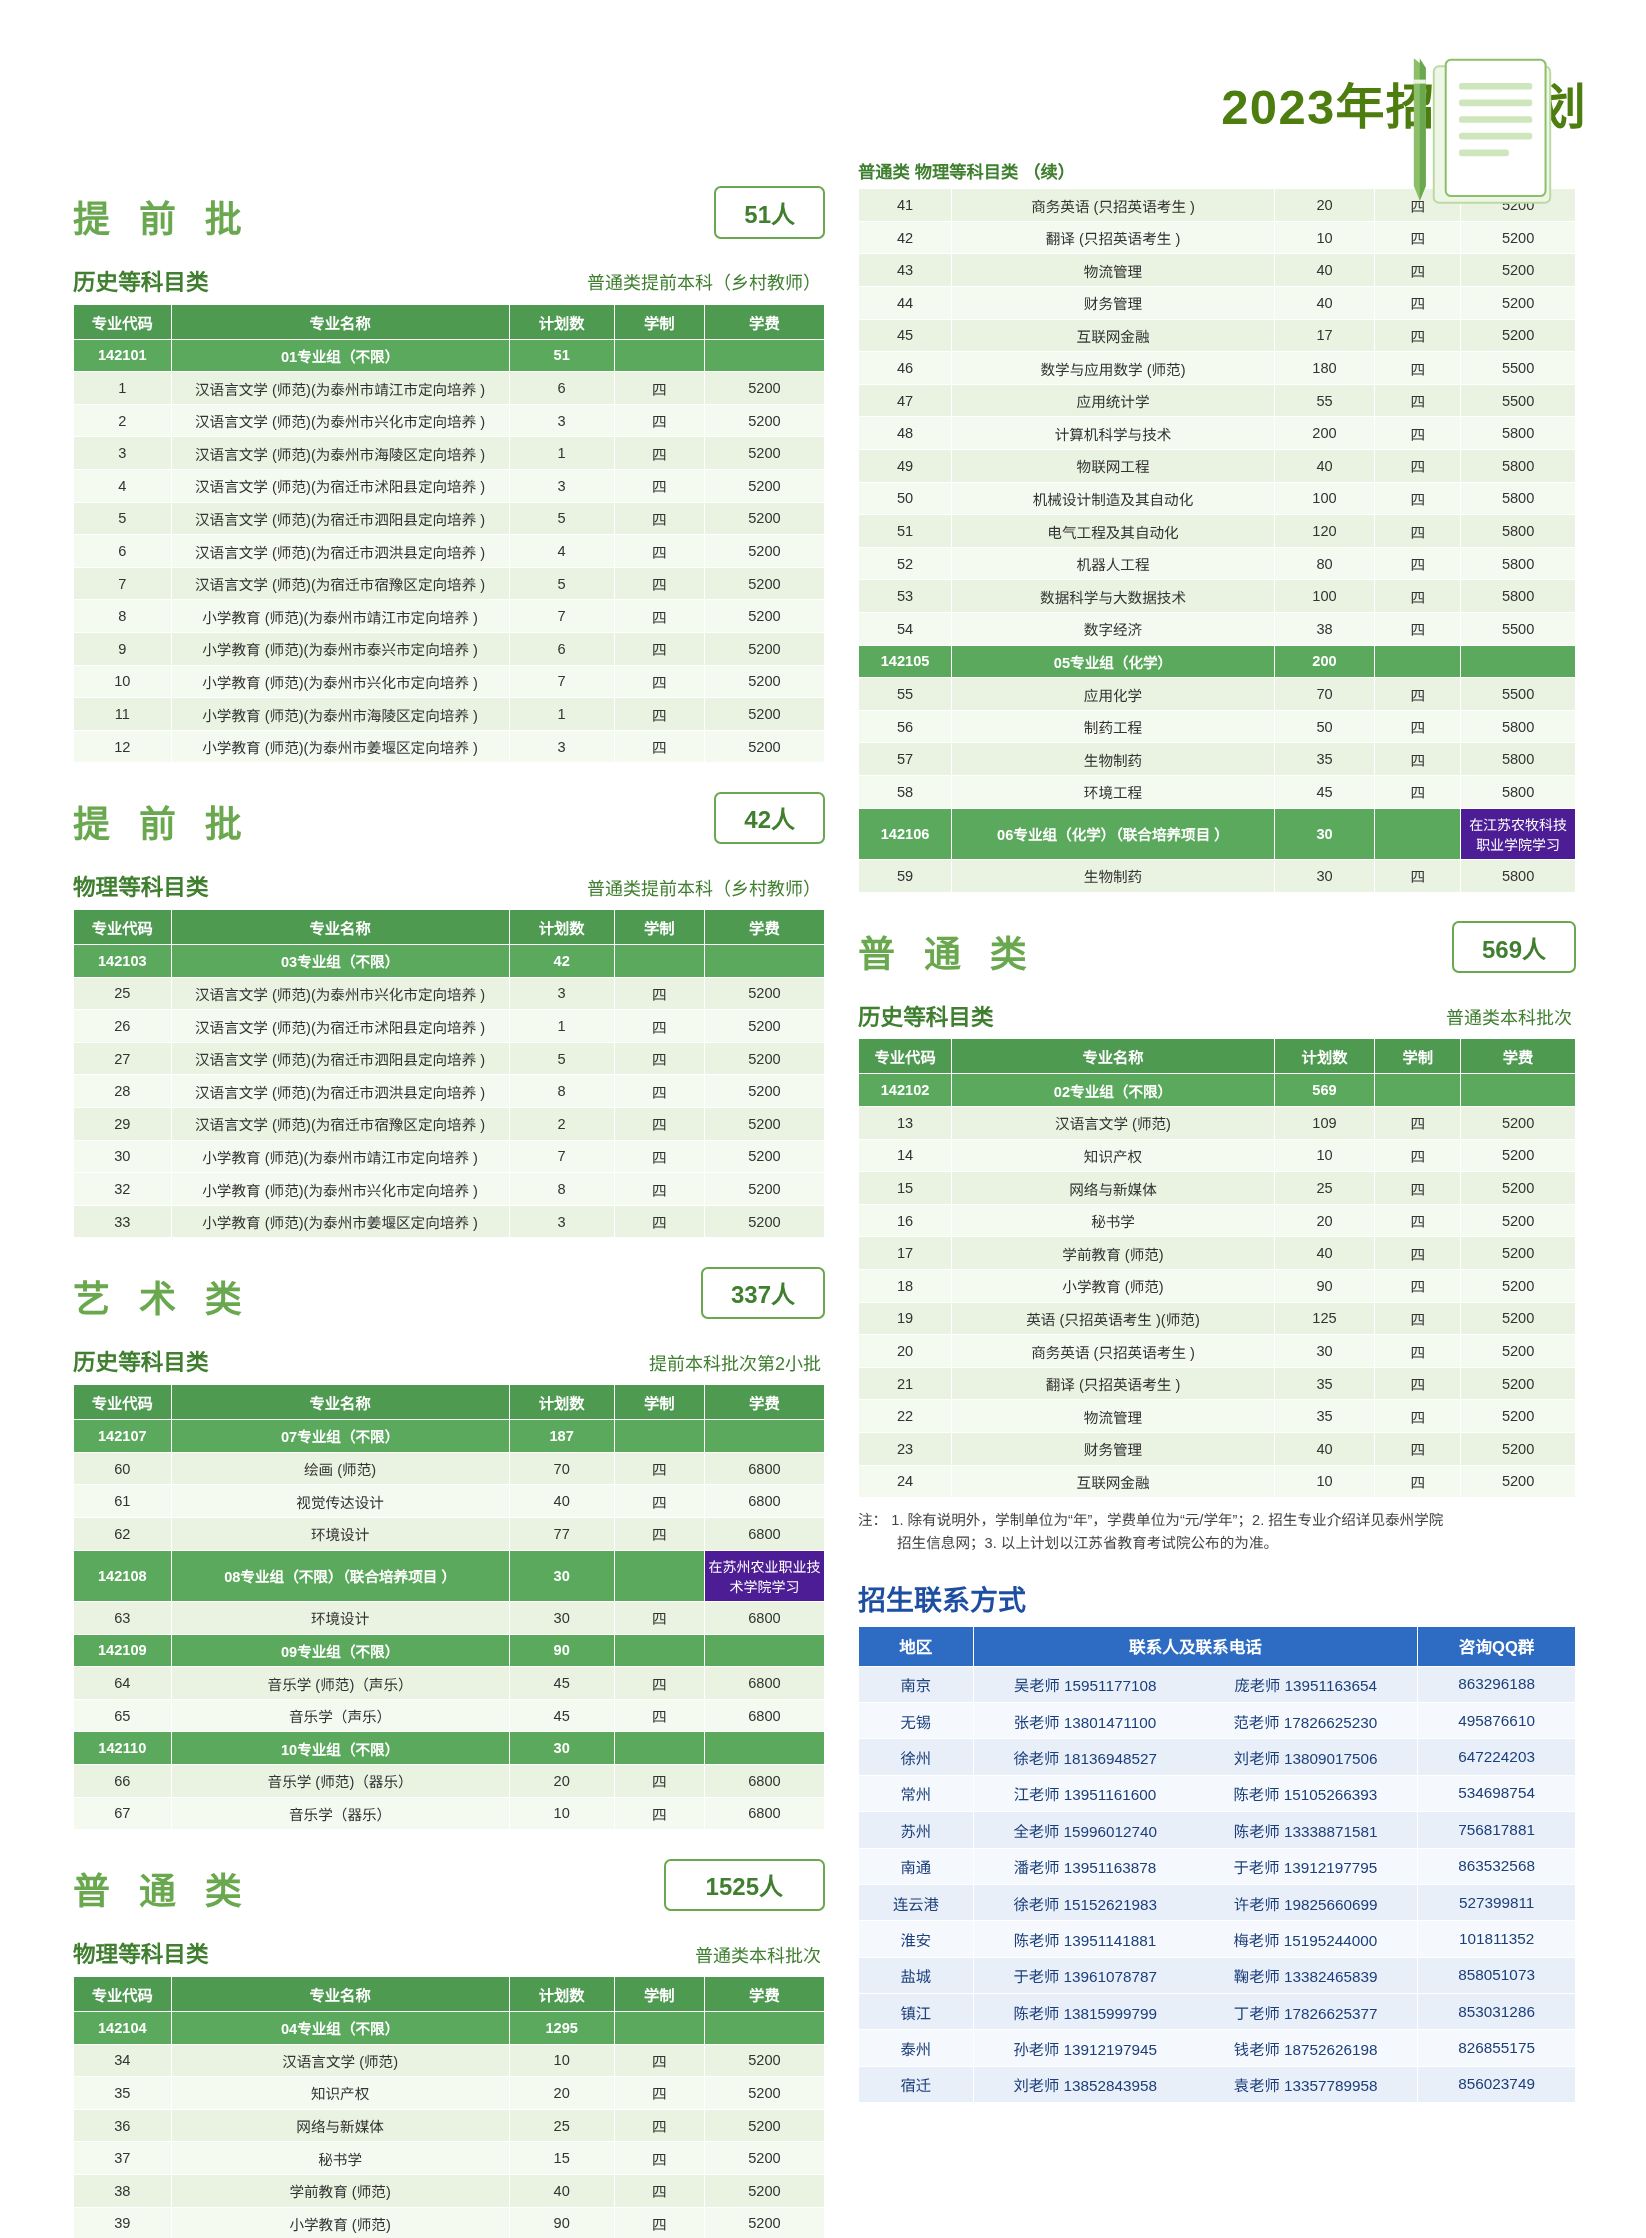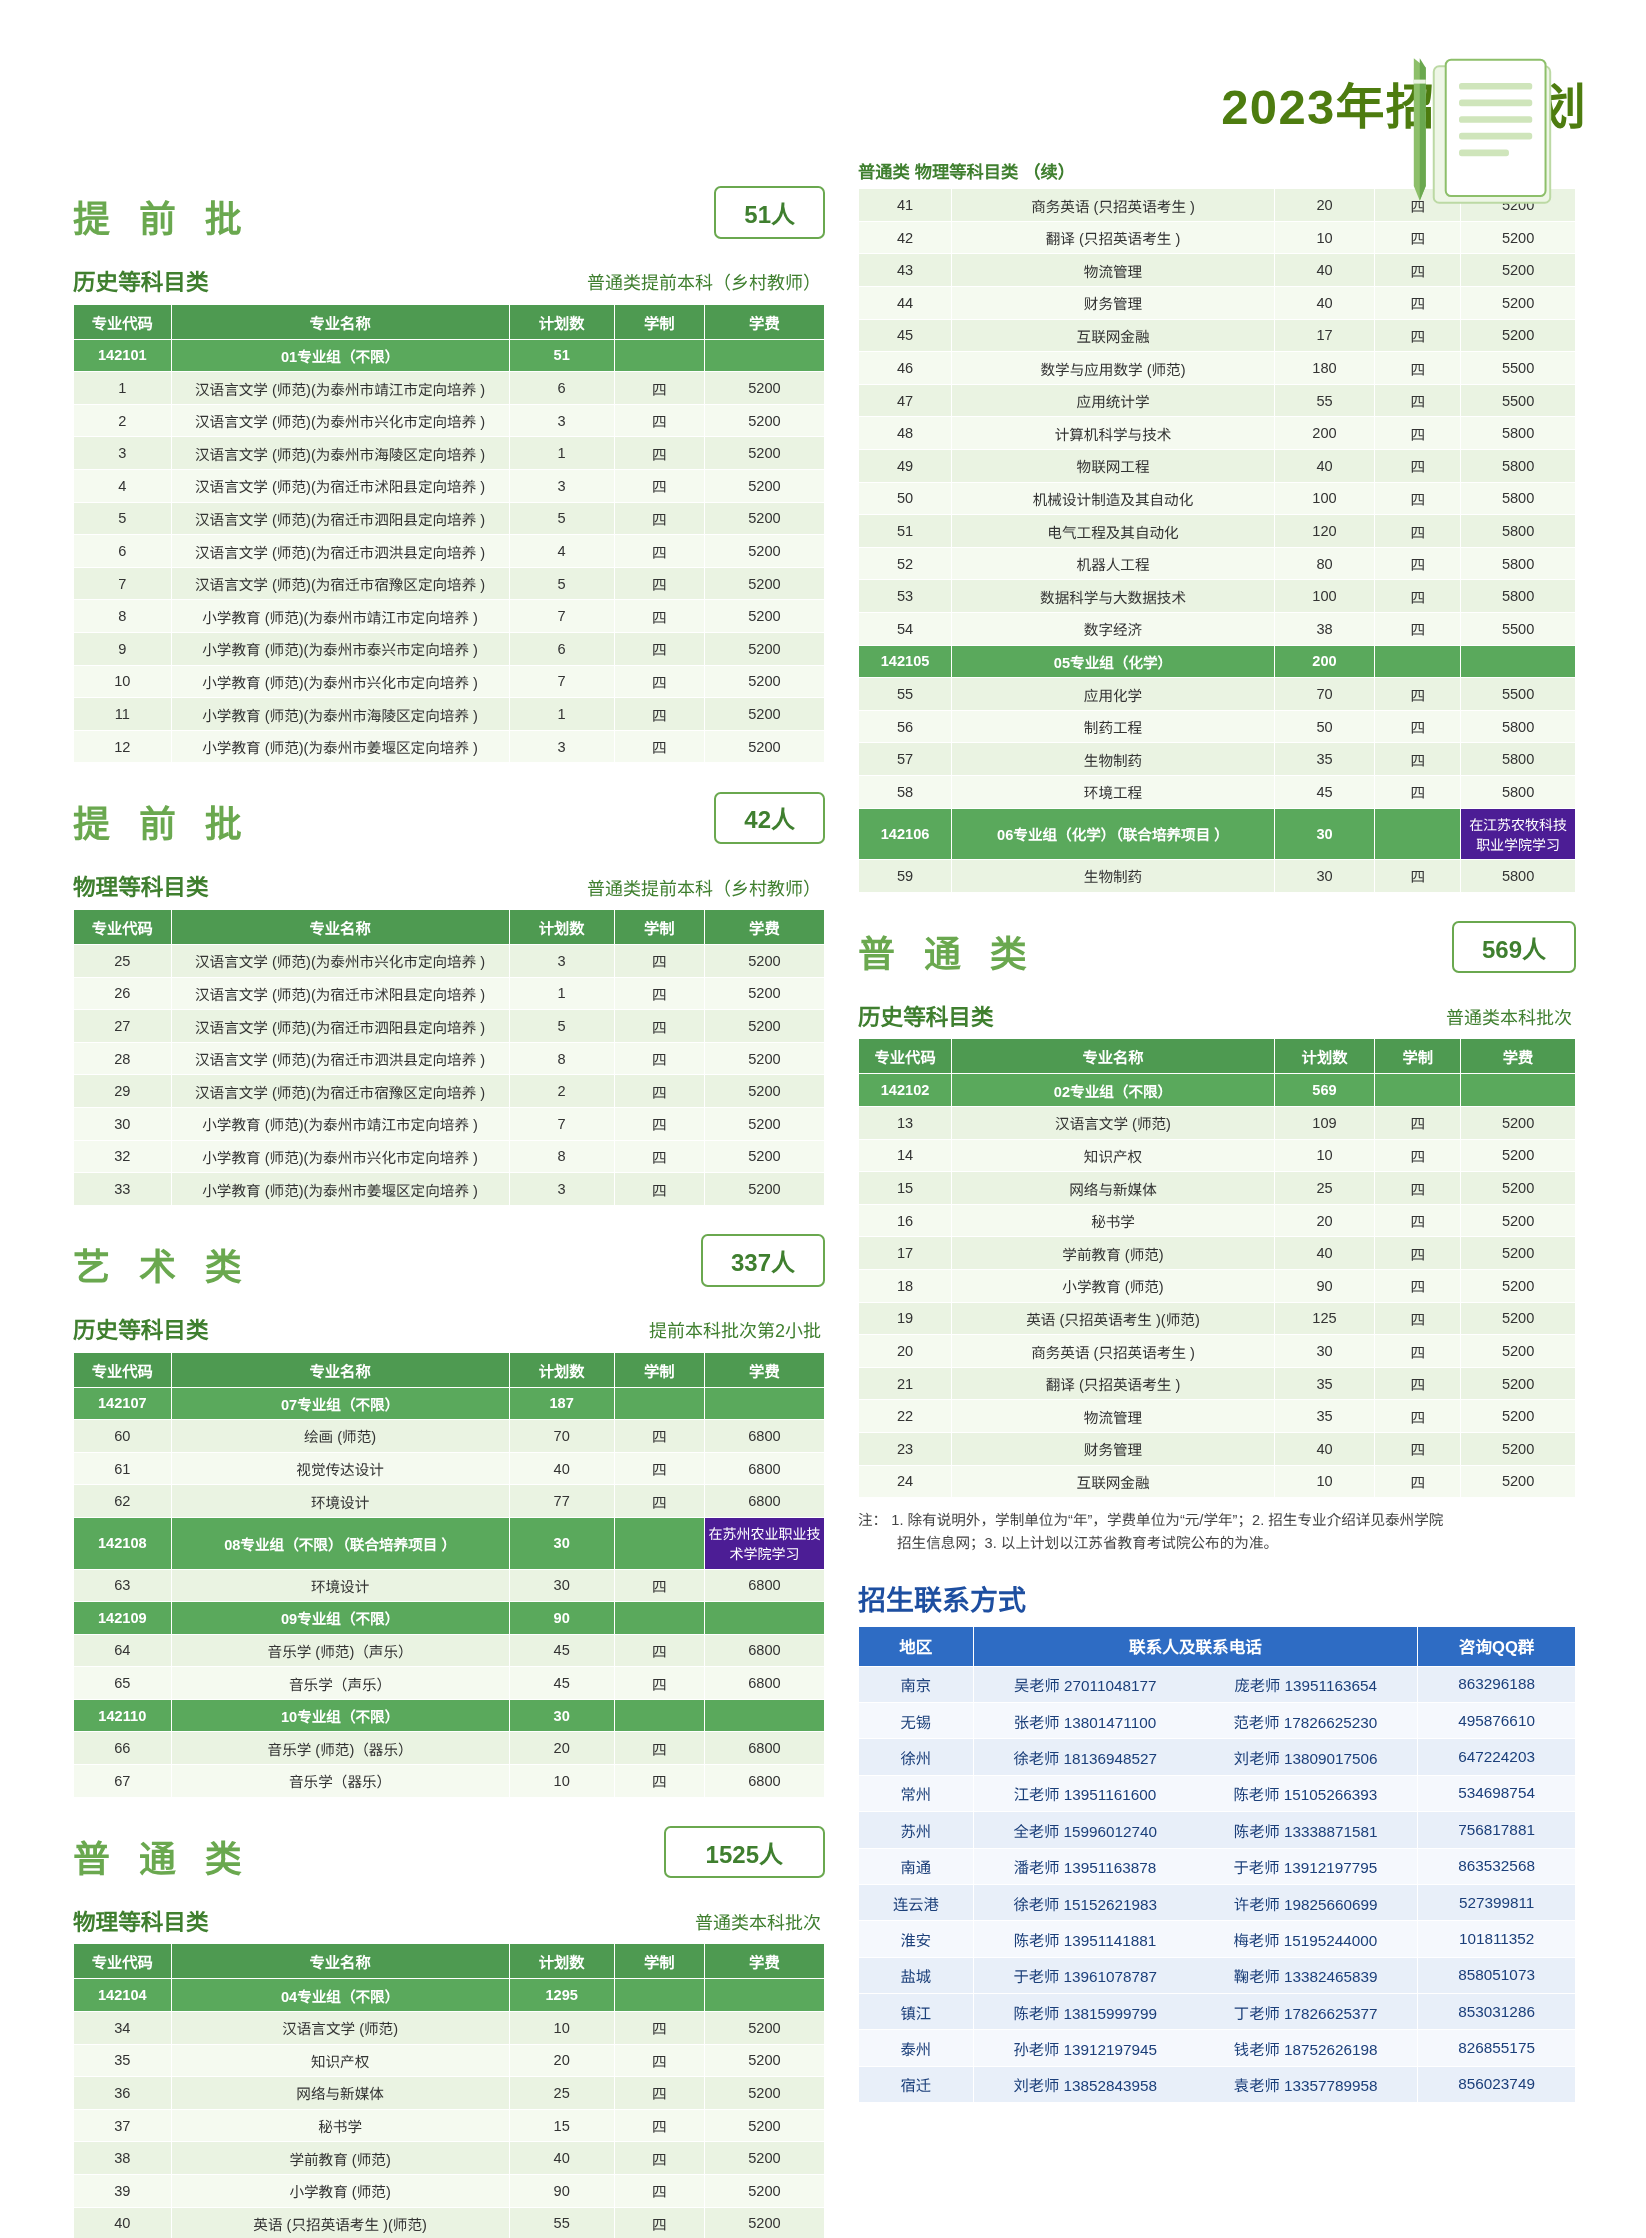--- a/index.html
+++ b/index.html
@@ -249,20 +249,27 @@
         <thead>
           <tr>
             <th class="c-code">专业代码</th>
             <th class="c-name">专业名称</th>
             <th class="c-plan">计划数</th>
             <th class="c-len">学制</th>
             <th class="c-fee">学费</th>
           </tr>
         </thead>
         <tbody>
+            <tr class="group">
+              <td class="c-code">142103</td>
+              <td class="c-name">03专业组（不限）</td>
+              <td class="c-plan">42</td>
+              <td class="c-len"></td>
+              <td class="c-fee"></td>
+            </tr>
             <tr class="odd">
               <td class="c-code">25</td>
               <td class="c-name">汉语言文学 (师范)(为泰州市兴化市定向培养 )</td>
               <td class="c-plan">3</td>
               <td class="c-len">四</td>
               <td class="c-fee">5200</td>
             </tr>
             <tr class="even">
               <td class="c-code">26</td>
               <td class="c-name">汉语言文学 (师范)(为宿迁市沭阳县定向培养 )</td>
@@ -782,21 +789,21 @@
             <th class="cc-area">地区</th>
             <th class="cc-person">联系人及联系电话</th>
             <th class="cc-qq">咨询QQ群</th>
           </tr>
         </thead>
         <tbody>
             <tr class="odd">
               <td class="cc-area">南京</td>
               <td class="cc-person">
                 <div class="person-cell">
-                  <span>吴老师 27011048177</span>
+                  <span>吴老师 15951177108</span>
                   <span>庞老师 13951163654</span>
                 </div>
               </td>
               <td class="cc-qq">863296188</td>
             </tr>
             <tr class="even">
               <td class="cc-area">无锡</td>
               <td class="cc-person">
                 <div class="person-cell">
                   <span>张老师 13801471100</span>

